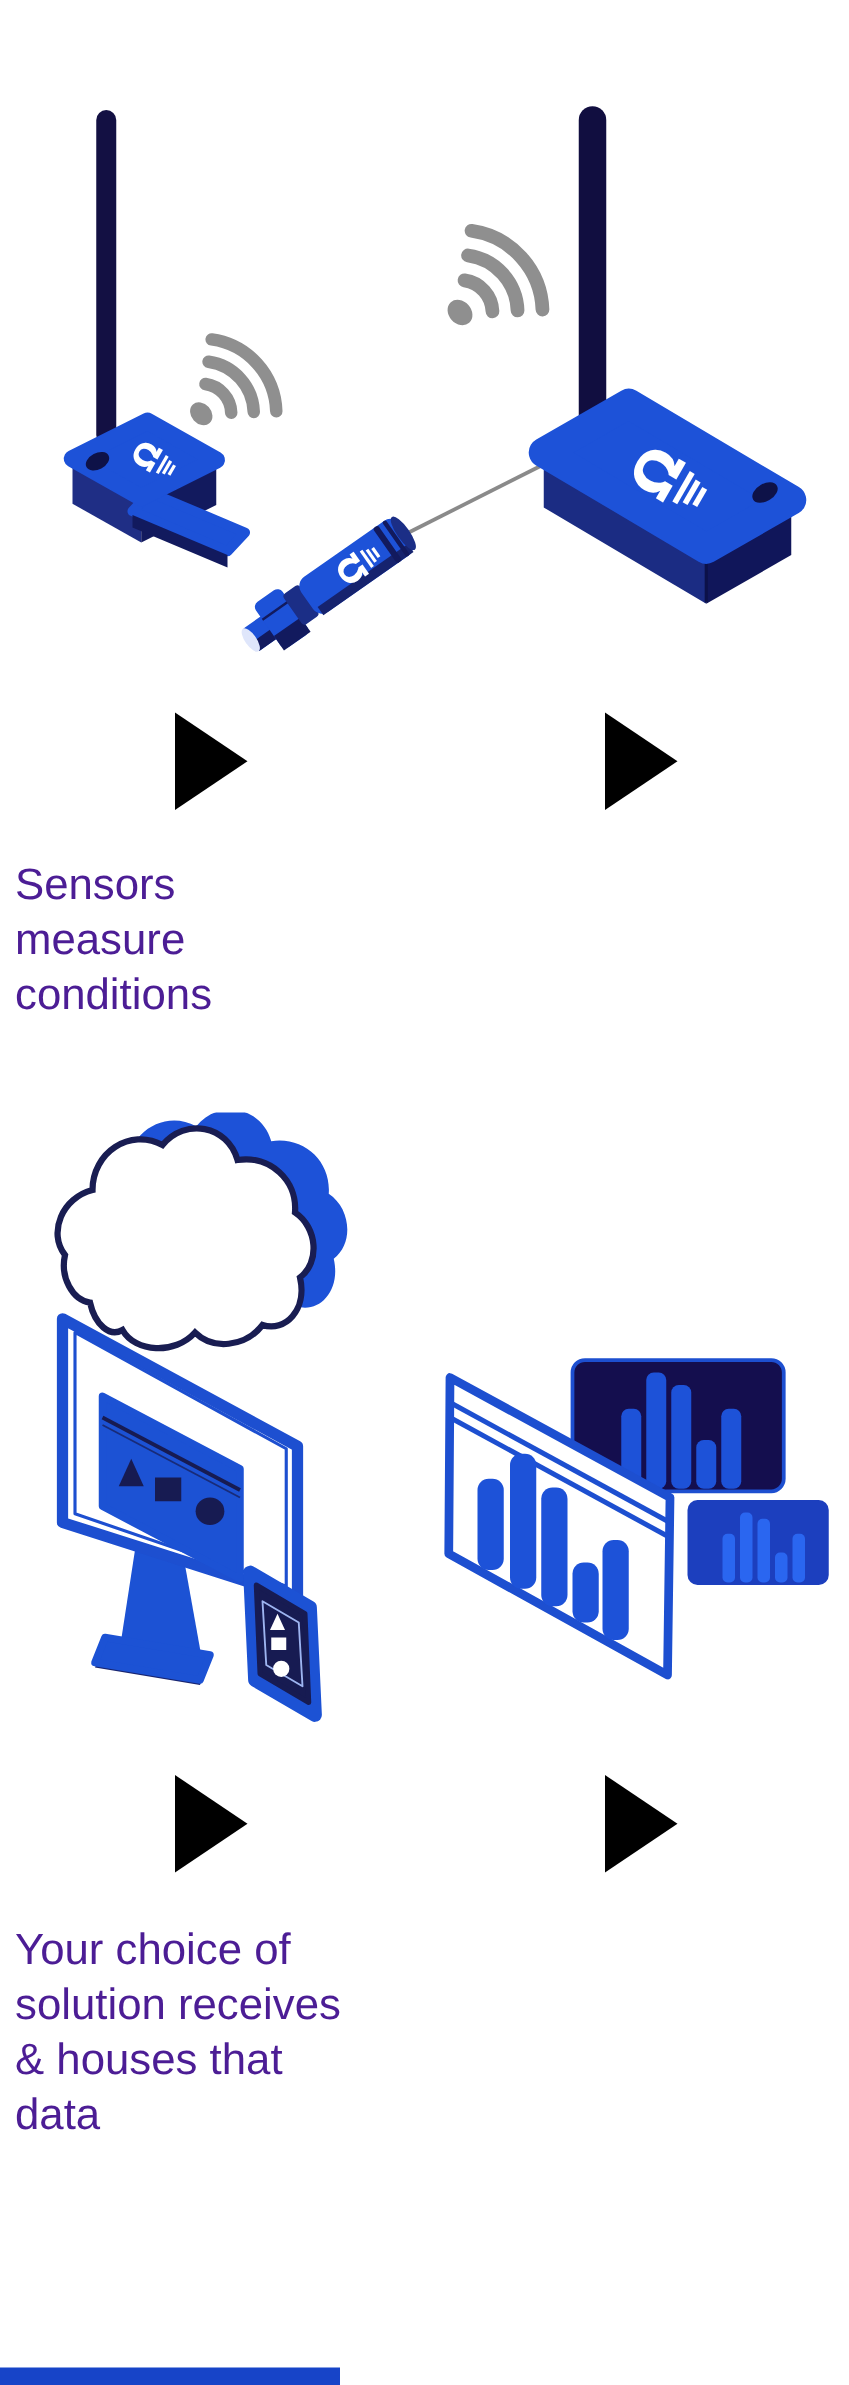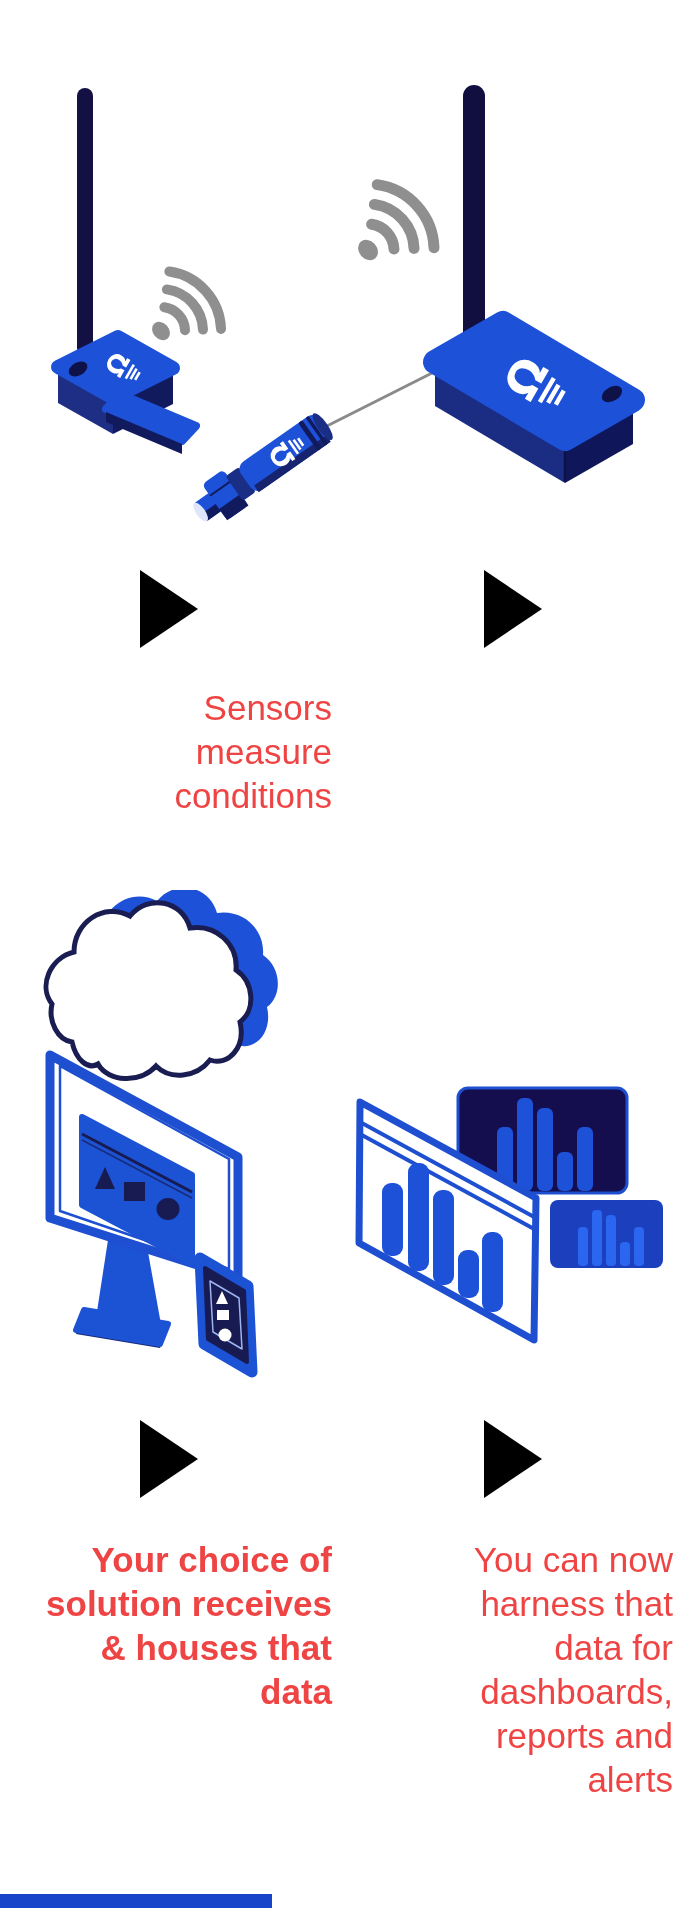--- a/index.html
+++ b/index.html
@@ -2,22 +2,22 @@
 <html><head>
 <meta charset="utf-8">
 <style>
   html,body{margin:0;padding:0;background:#ffffff;}
   #stage{position:relative;width:679px;height:1908px;background:#ffffff;overflow:hidden;
          font-family:"Liberation Sans",sans-serif;}
   svg{position:absolute;left:0;display:block;}
   .arrow{position:absolute;width:0;height:0;
          border-top:39px solid transparent;border-bottom:39px solid transparent;
          border-left:58px solid #000;}
-  .caption{position:absolute;width:320px;text-align:right;white-space:pre-line;
-           font-size:35px;line-height:44px;color:#ef4444;}
+  .caption{position:absolute;width:320px;text-align:left;white-space:pre-line;
+           font-size:35px;line-height:44px;color:#4c1d95;}
   #bottom-bar{position:absolute;left:0;top:1894px;width:272px;height:14px;background:#1744c8;}
 </style>
 </head>
 <body>
 
 <div id="stage">
 
   <svg style="top:0;" width="679" height="525" viewBox="0 0 679 525">
 
     <rect x="77" y="88" width="16" height="268" rx="8" fill="#131043"></rect>
@@ -169,25 +169,19 @@
         <rect x="433" y="1190" width="21" height="95" rx="9"></rect>
         <rect x="458" y="1250" width="21" height="48" rx="9"></rect>
         <rect x="482" y="1232" width="21" height="80" rx="9"></rect>
       </g>
     </g>
   </svg>
 
   <div class="arrow" style="left:140px;top:1420px;"></div>
   <div class="arrow" style="left:484px;top:1420px;"></div>
 
-  <div class="caption" style="left:12px;top:1538px;font-weight:bold;">Your choice of
+  <div class="caption" style="left:12px;top:1538px;">Your choice of
 solution receives
 &amp; houses that
 data</div>
-  <div class="caption" style="left:353px;top:1538px;">You can now
-harness that
-data for
-dashboards,
-reports and
-alerts</div>
 
   <div id="bottom-bar"></div>
 </div>
 
 </body></html>

